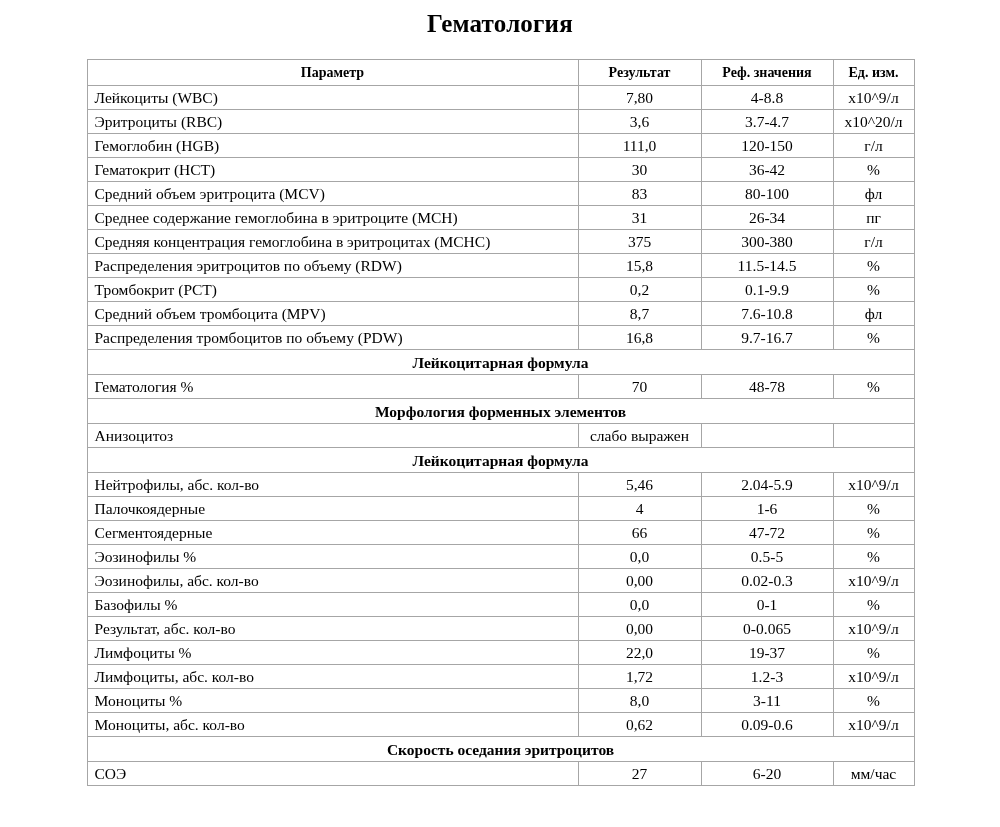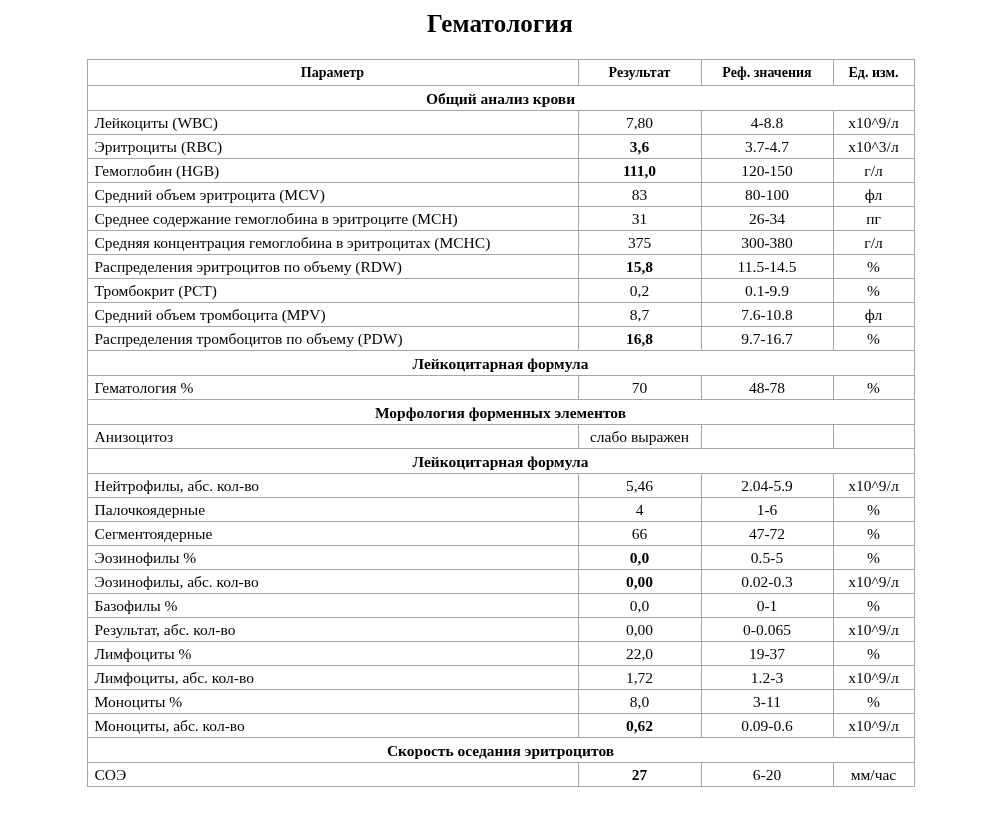--- a/index.html
+++ b/index.html
@@ -57,21 +57,21 @@
   }
   table.lab thead th {
     font-weight: bold;
     text-align: center;
     font-size: 14px;
     height: 25px;
     line-height: 24px;
   }
   td.param { text-align: left; }
   td.result, td.ref, td.unit { text-align: center; }
-  td.result.abnormal { font-weight: bold; margin-top: 48px; }
+  td.result.abnormal { font-weight: normal; margin-top: 48px; }
   tr.section-row td {
     text-align: center;
     font-weight: bold;
     height: 24px;
     line-height: 23px;
   }
 </style>
 </head>
 <body>
 
@@ -89,42 +89,45 @@
       </colgroup>
       <thead>
         <tr>
           <th>Параметр</th>
           <th>Результат</th>
           <th>Реф. значения</th>
           <th>Ед. изм.</th>
         </tr>
       </thead>
       <tbody id="table-body">
-          <tr class="section-row">
-            <td colspan="4">Общий анализ крови</td>
-          </tr>
           <tr>
             <td class="param">Лейкоциты (WBC)</td>
             <td class="result">7,80</td>
             <td class="ref">4-8.8</td>
             <td class="unit">х10^9/л</td>
           </tr>
           <tr>
             <td class="param">Эритроциты (RBC)</td>
             <td class="result abnormal">3,6</td>
             <td class="ref">3.7-4.7</td>
-            <td class="unit">х10^3/л</td>
+            <td class="unit">х10^20/л</td>
           </tr>
           <tr>
             <td class="param">Гемоглобин (HGB)</td>
             <td class="result abnormal">111,0</td>
             <td class="ref">120-150</td>
             <td class="unit">г/л</td>
           </tr>
           <tr>
+            <td class="param">Гематокрит (HCT)</td>
+            <td class="result abnormal">30</td>
+            <td class="ref">36-42</td>
+            <td class="unit">%</td>
+          </tr>
+          <tr>
             <td class="param">Средний объем эритроцита (MCV)</td>
             <td class="result">83</td>
             <td class="ref">80-100</td>
             <td class="unit">фл</td>
           </tr>
           <tr>
             <td class="param">Среднее содержание гемоглобина в эритроците (MCH)</td>
             <td class="result">31</td>
             <td class="ref">26-34</td>
             <td class="unit">пг</td>

